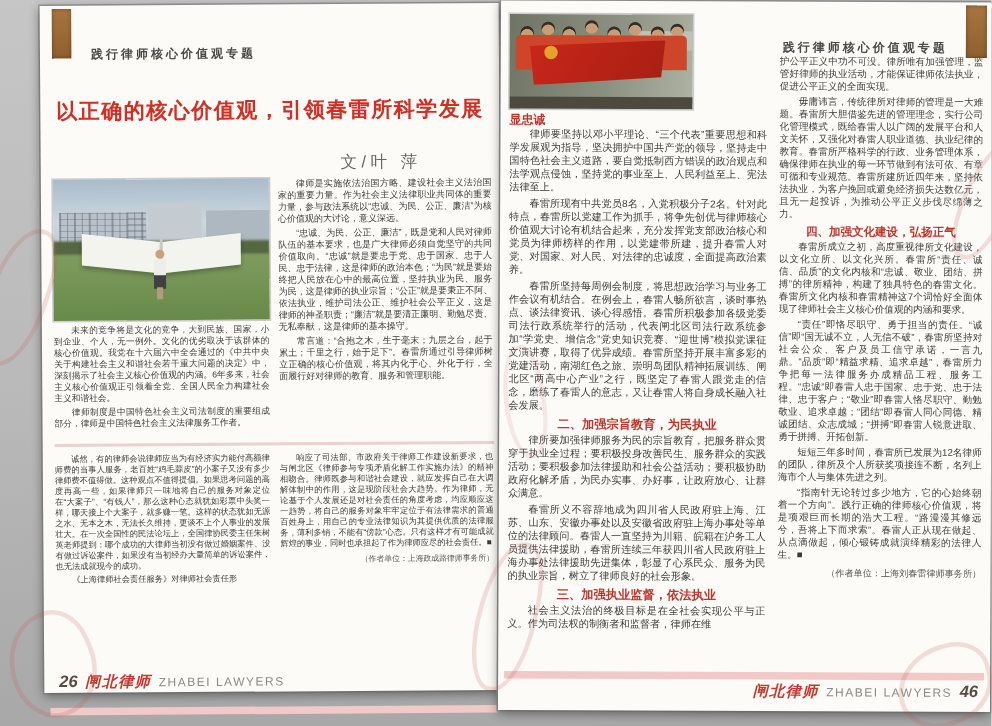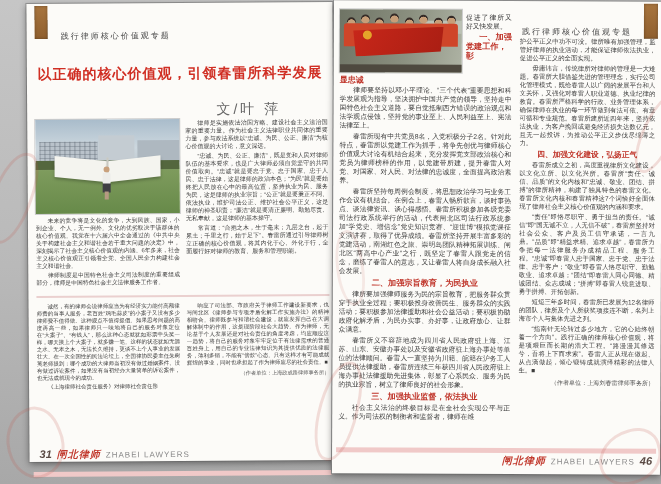--- a/index.html
+++ b/index.html
@@ -5,23 +5,23 @@
   html,body{margin:0;padding:0;}
   body{
     width:661px;height:484px;overflow:hidden;position:relative;
     background:linear-gradient(180deg,#c6c6c6 0%,#b9b9b9 55%,#a8a8a8 100%);
     font-family:"Liberation Sans",sans-serif;color:#3a3a3a;
   }
   .page{position:absolute;background:#fcfbf8;box-shadow:0 2px 7px rgba(0,0,0,.45),0 0 0 1px #9b9b9b;}
   #left-page{left:28px;top:3px;width:306px;height:458px;transform:rotate(-0.4deg);}
   #right-page{left:333px;top:1px;width:328px;height:473px;transform:rotate(0.25deg);}
   .corner-block{position:absolute;background:linear-gradient(180deg,#a8753f,#8f5f2e);box-shadow:inset 0 0 3px rgba(0,0,0,.35);}
-  .topic{position:absolute;font-size:8px;color:#4a4a4a;letter-spacing:2px;white-space:nowrap;}
+  .topic{position:absolute;font-size:8px;color:#4a4a4a;letter-spacing:2px;white-space:nowrap;font-weight:bold;}
   .article-title{position:absolute;font-weight:bold;color:#d02f24;text-align:center;letter-spacing:1px;font-size:14px;white-space:nowrap;}
-  .byline{position:absolute;font-size:14px;color:#666;letter-spacing:3px;}
+  .byline{position:absolute;font-size:11px;color:#666;letter-spacing:3px;}
   .colbox{position:absolute;overflow:hidden;}
   .s68{transform:scale(.68);transform-origin:0 0;width:147%;}
   .s64{transform:scale(.64);transform-origin:0 0;width:156%;}
   .s60{transform:scale(.60);transform-origin:0 0;width:166%;}
   .s58{transform:scale(.58);transform-origin:0 0;width:172%;}
   .s55{transform:scale(.55);transform-origin:0 0;width:181%;}
   .p{margin:0 0 3px 0;text-indent:2em;text-align:justify;font-size:10px;line-height:13px;color:#3c3c3c;}
   .credit{margin:6px 0 0;text-align:right;font-size:9.5px;color:#555;text-indent:0;}
   .sec-h{margin:4px 0 3px;text-align:center;font-weight:bold;color:#bf3328;font-size:12px;line-height:14px;}
   .h-frag{color:#bf3328;font-weight:bold;}
@@ -105,21 +105,21 @@
   </div>
 
   <div class="colbox" style="left:158px;top:299px;width:143px;height:116px;">
     <div class="s55">
       <p class="p">响应了司法部、市政府关于律师工作建设新要求，也与闸北区《律师参与专项矛盾化解工作实施办法》的精神相吻合。律师既参与和谐社会建设，就应发挥自己在大调解体制中的作用，这是现阶段社会大趋势。作为律师，无论基于个人发展还是对社会责任的角度考虑，均应顺应这一趋势，将自己的服务对象牢牢定位于有法律需求的普通百姓身上，用自己的专业法律知识为其提供优质的法律服务，薄利多销，不能有“傍款”心态。只有这样才有可能成就辉煌的事业，同时也承担起了作为律师应尽的社会责任。■</p>
       <p class="p credit">（作者单位：上海政成路律师事务所）</p>
     </div>
   </div>
 
   <div class="footer" style="left:10px;top:444px;">
-    <span class="pgnum">31</span>
+    <span class="pgnum">26</span>
     <span class="logo-cn">闸北律师</span>
     <span class="logo-en">ZHABEI LAWYERS</span>
   </div>
   <div class="pink-band" style="left:4px;top:468px;width:298px;"></div>
 </div>
 
 <div class="page" id="right-page">
   <div class="corner-block" style="right:4px;top:2px;width:14px;height:35px;"></div>
   <div class="topic" style="right:30px;top:25px;">践行律师核心价值观专题</div>
 
@@ -132,27 +132,20 @@
     <div class="head" style="left:53%;top:12%;"></div>
     <div class="head" style="left:65%;top:8%;"></div>
     <div class="head" style="left:77%;top:13%;"></div>
     <div class="head" style="left:88%;top:10%;"></div>
     <div class="jacket" style="left:3%;top:22%;width:94%;height:36%;"></div>
     <div class="flag"></div>
     <div class="emblem"></div>
     <div class="ground"></div>
   </div>
 
-  <div class="colbox" style="left:132px;top:12px;width:46px;height:62px;">
-    <div class="s68">
-      <p class="p" style="text-indent:0;margin-bottom:2px;">促进了律所又好又快发展。</p>
-      <div class="h-frag" style="font-size:12px;line-height:14px;text-align:right;">一、加强</div>
-      <div class="h-frag" style="font-size:12px;line-height:14px;">党建工作，彰</div>
-    </div>
-  </div>
   <div class="h-frag" style="position:absolute;left:6px;top:74px;font-size:8px;">显忠诚</div>
 
   <div class="colbox" style="left:6px;top:85px;width:172px;height:358px;">
     <div class="s68">
       <p class="p">律师要坚持以邓小平理论、“三个代表”重要思想和科学发展观为指导，坚决拥护中国共产党的领导，坚持走中国特色社会主义道路，要自觉抵制西方错误的政治观点和法学观点侵蚀，坚持党的事业至上、人民利益至上、宪法法律至上。</p>
       <p class="p">春雷所现有中共党员8名，入党积极分子2名。针对此特点，春雷所以党建工作为抓手，将争先创优与律师核心价值观大讨论有机结合起来，充分发挥党支部政治核心和党员为律师榜样的作用，以党建带所建，提升春雷人对党、对国家、对人民、对法律的忠诚度，全面提高政治素养。</p>
       <p class="p">春雷所坚持每周例会制度，将思想政治学习与业务工作会议有机结合。在例会上，春雷人畅所欲言，谈时事热点、谈法律资讯、谈心得感悟。春雷所积极参加各级党委司法行政系统举行的活动，代表闸北区司法行政系统参加“学党史、增信念”党史知识竞赛、“迎世博”模拟党课征文演讲赛，取得了优异成绩。春雷所坚持开展丰富多彩的党建活动，南湖红色之旅、崇明岛团队精神拓展训练、闸北区“两高中心产业”之行，既坚定了春雷人跟党走的信念，磨练了春雷人的意志，又让春雷人将自身成长融入社会发展。</p>
       <div class="sec-h">二、加强宗旨教育，为民执业</div>
       <p class="p">律所要加强律师服务为民的宗旨教育，把服务群众贯穿于执业全过程；要积极投身改善民生、服务群众的实践活动；要积极参加法律援助和社会公益活动；要积极协助政府化解矛盾，为民办实事、办好事，让政府放心、让群众满意。</p>
       <p class="p">春雷所义不容辞地成为四川省人民政府驻上海、江苏、山东、安徽办事处以及安徽省政府驻上海办事处等单位的法律顾问。春雷人一直坚持为川籍、皖籍在沪务工人员提供法律援助，春雷所连续三年获四川省人民政府驻上海办事处法律援助先进集体，彰显了心系民众、服务为民的执业宗旨，树立了律师良好的社会形象。</p>

